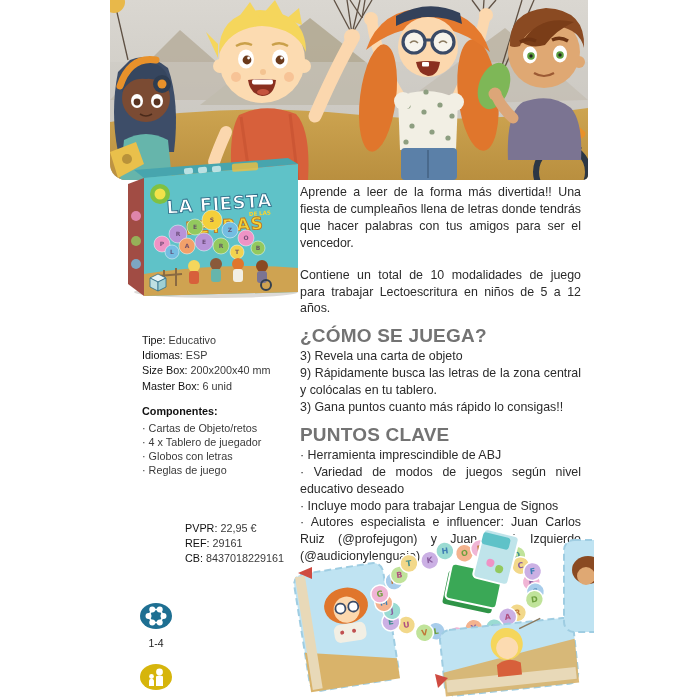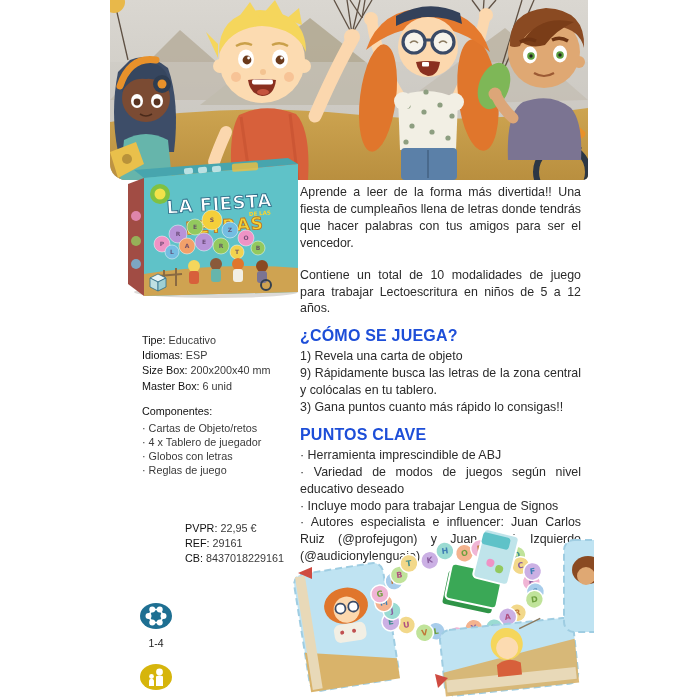--- a/index.html
+++ b/index.html
@@ -13,36 +13,36 @@
 
   
   .boxart { position:absolute; left:124px; top:146px; width:176px; height:152px; }
 
   
   .product-title { position:absolute; left:142px; top:306px; font-size:11.6px; font-weight:bold;
                    letter-spacing:.4px; color:#111; }
   .specs { position:absolute; left:142px; top:333px; font-size:10.8px; line-height:15.2px; color:#3a3a3a; }
   .spec-label { font-weight:normal; color:#111; margin-right:3px; }
   .components { position:absolute; left:142px; top:404px; font-size:10.8px; line-height:14px; color:#3a3a3a; }
-  .components .head { font-weight:normal; color:#111; margin-bottom:3px; }
+  .components .head { font-weight:bold; color:#111; margin-bottom:3px; }
   .pricing { position:absolute; left:185px; top:521px; font-size:10.8px; line-height:14.8px; color:#3a3a3a; }
   .pricing .spec-label { margin-right:3px; }
 
   
   .badges { position:absolute; left:134px; top:602px; width:160px; display:flex; gap:14px;flex-direction:column; }
   .badge { display:flex; flex-direction:column; align-items:center; width:44px; }
   .badge svg { display:block; }
   .badge-label { margin-top:7px; font-size:10.5px; color:#222; white-space:nowrap; }
 
   
   .rightcol { position:absolute; left:300px; top:184px; width:281px; font-size:12.4px;
               line-height:16.9px; color:#2b2b2b; text-align:justify; }
   .rightcol p { margin:0; }
   .rightcol .gap { height:15px; }
-  .sec-heading { font-size:16px; font-weight:bold; color:#1d4ed8; letter-spacing:.2px;
+  .sec-heading { font-size:19px; font-weight:bold; color:#737373; letter-spacing:.2px;
                  margin:11px 0 3px 0; text-align:left; }
   .step, .kp { margin:0; }
 
   
   .components-photo { position:absolute; left:292px; top:526px; width:302px; height:174px; }
 </style>
 </head>
 <body>
 
 <div class="page">
@@ -324,21 +324,21 @@
       </svg>
       <div class="badge-label">20 min</div>
     </div>
   </div>
 
   <div class="rightcol">
     <p>Aprende a leer de la forma más divertida!! Una fiesta de cumpleaños llena de letras donde tendrás que hacer palabras con tus amigos para ser el vencedor.</p>
     <div class="gap"></div>
     <p>Contiene un total de 10 modalidades de juego para trabajar Lectoescritura en niños de 5 a 12 años.</p>
     <div class="sec-heading">¿CÓMO SE JUEGA?</div>
-    <p class="step">1) Revela una carta de objeto</p>
+    <p class="step">3) Revela una carta de objeto</p>
     <p class="step">9) Rápidamente busca las letras de la zona central y colócalas en tu tablero.</p>
     <p class="step">3) Gana puntos cuanto más rápido lo consigas!!</p>
     <div class="sec-heading">PUNTOS CLAVE</div>
     <p class="kp">· Herramienta imprescindible de ABJ</p>
     <p class="kp">· Variedad de modos de juegos según nivel educativo deseado</p>
     <p class="kp">· Incluye modo para trabajar Lengua de Signos</p>
     <p class="kp">· Autores especialista e influencer: Juan Carlos Ruiz (@profejugon) y Juan José Izquierdo (@audicionylenguaje).</p>
   </div>
 
   <svg class="components-photo" viewBox="0 0 302 174">

